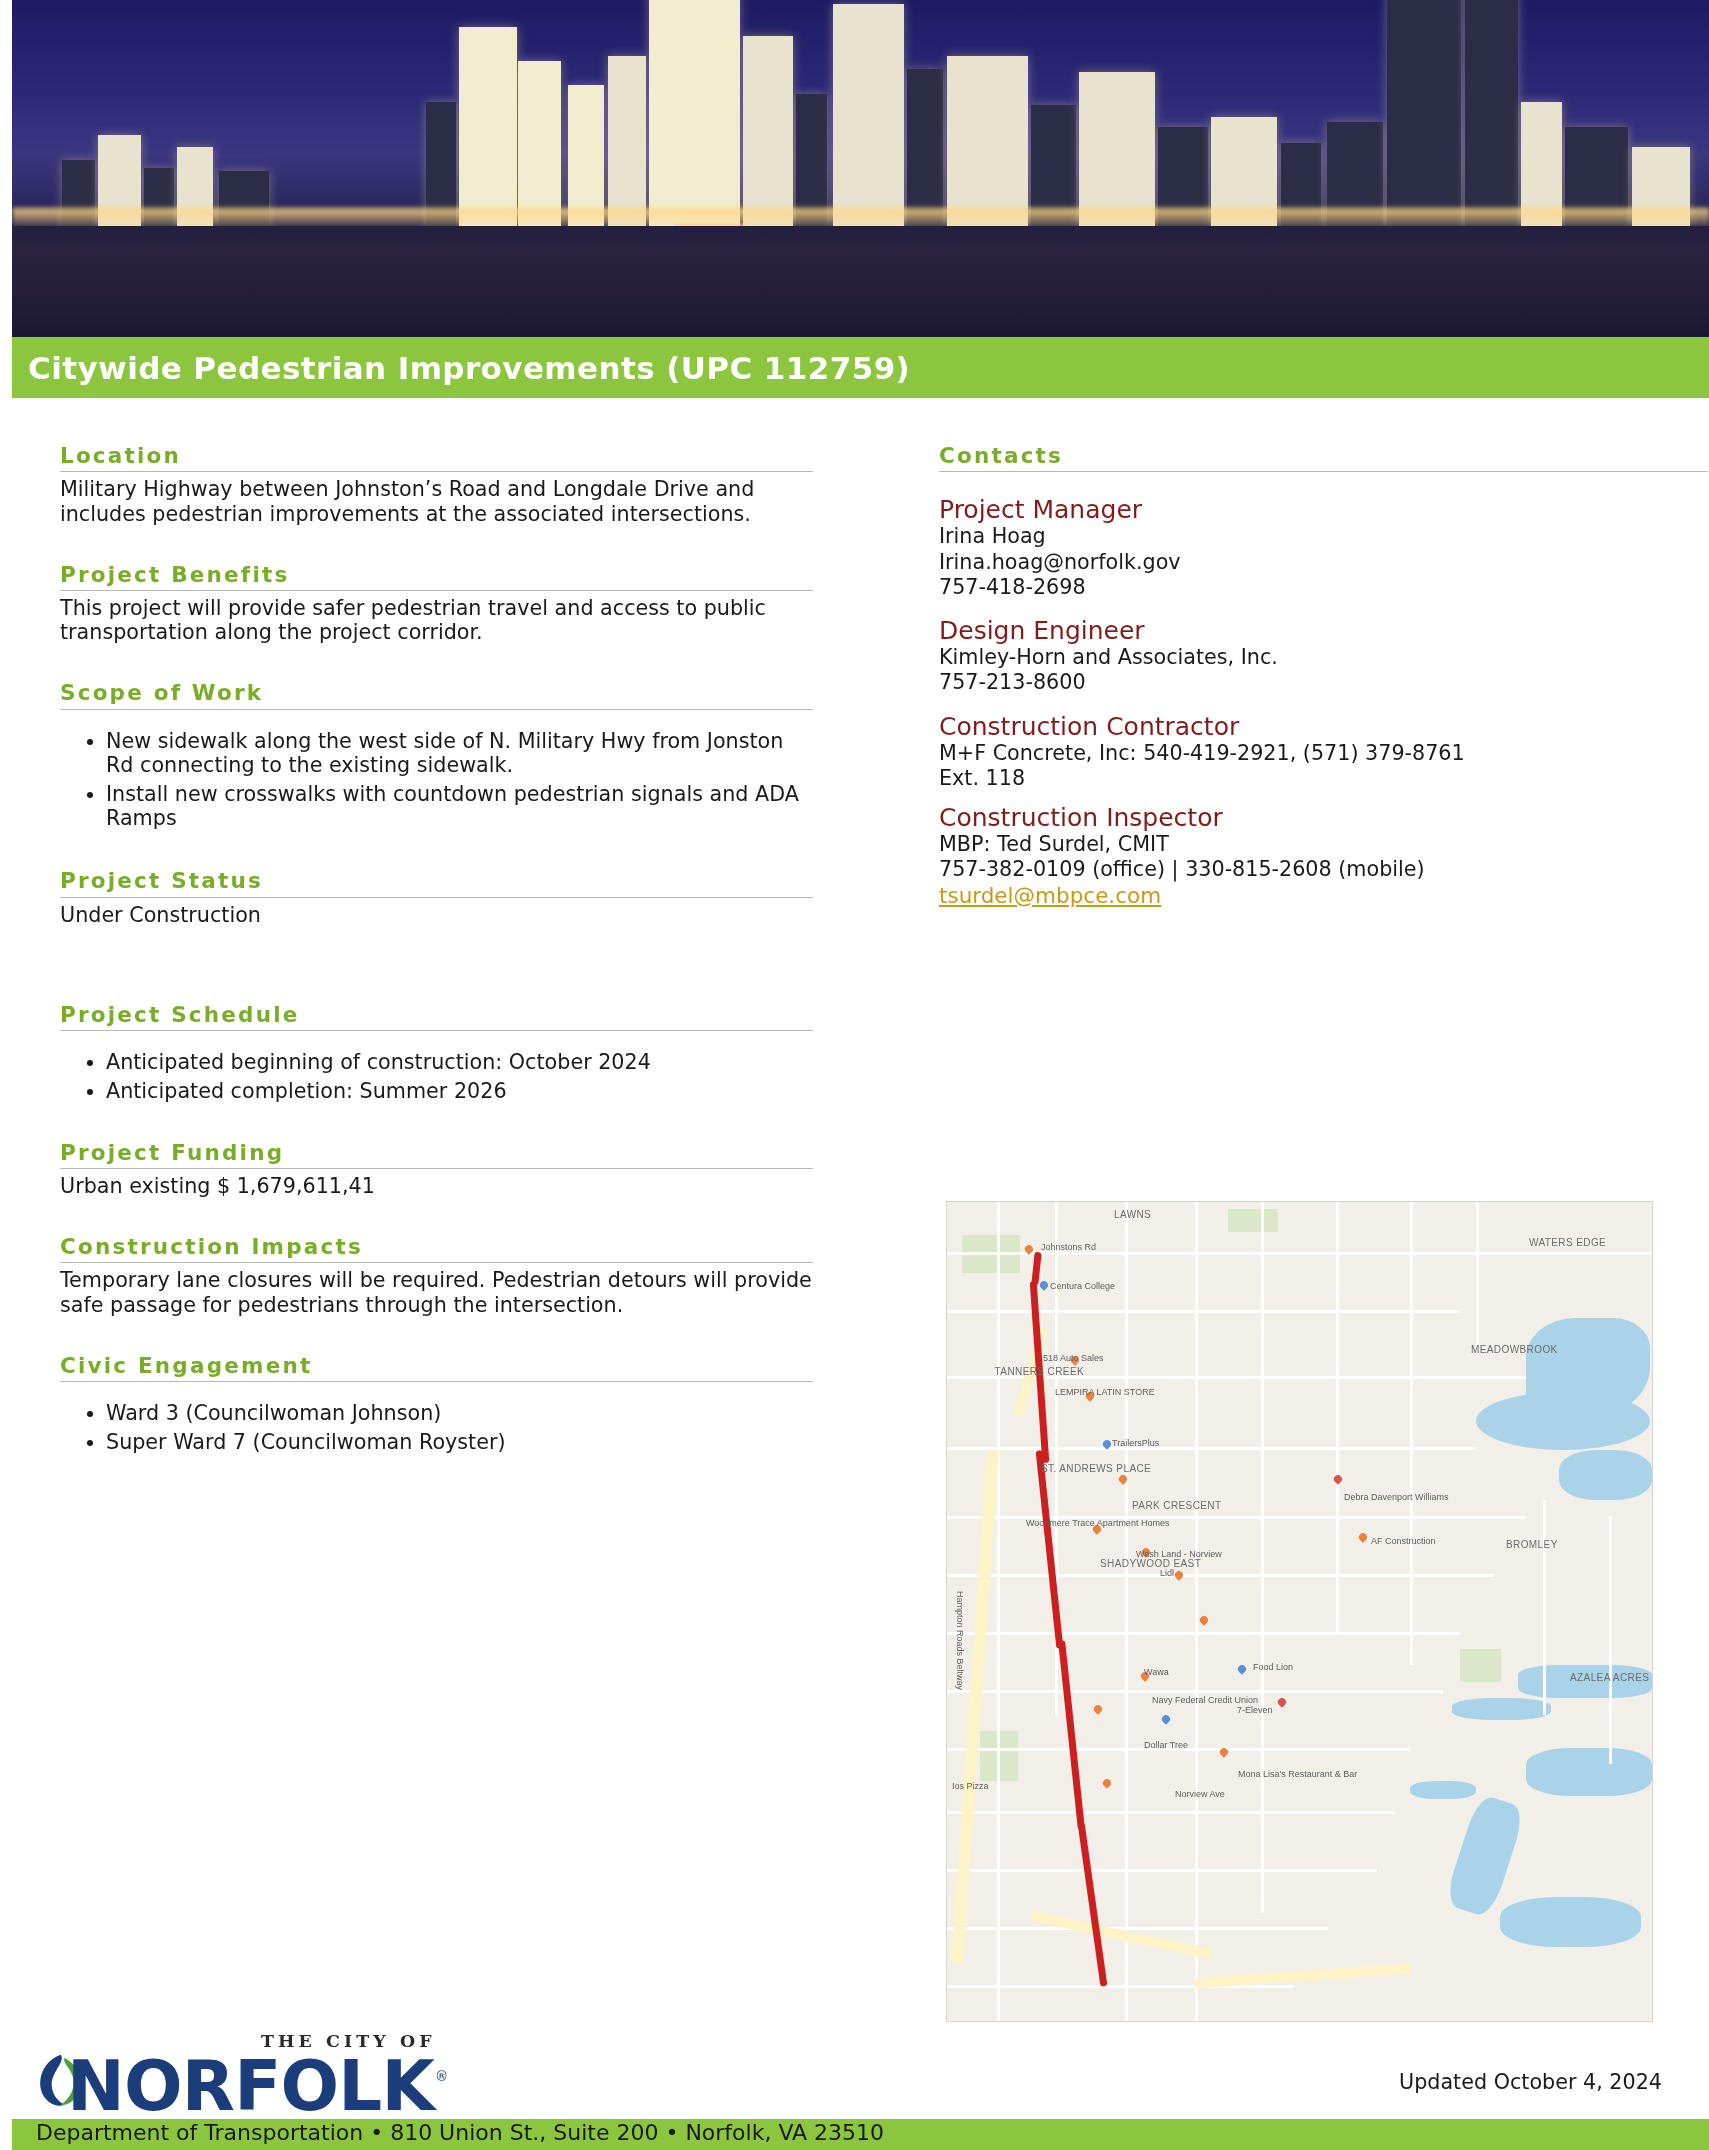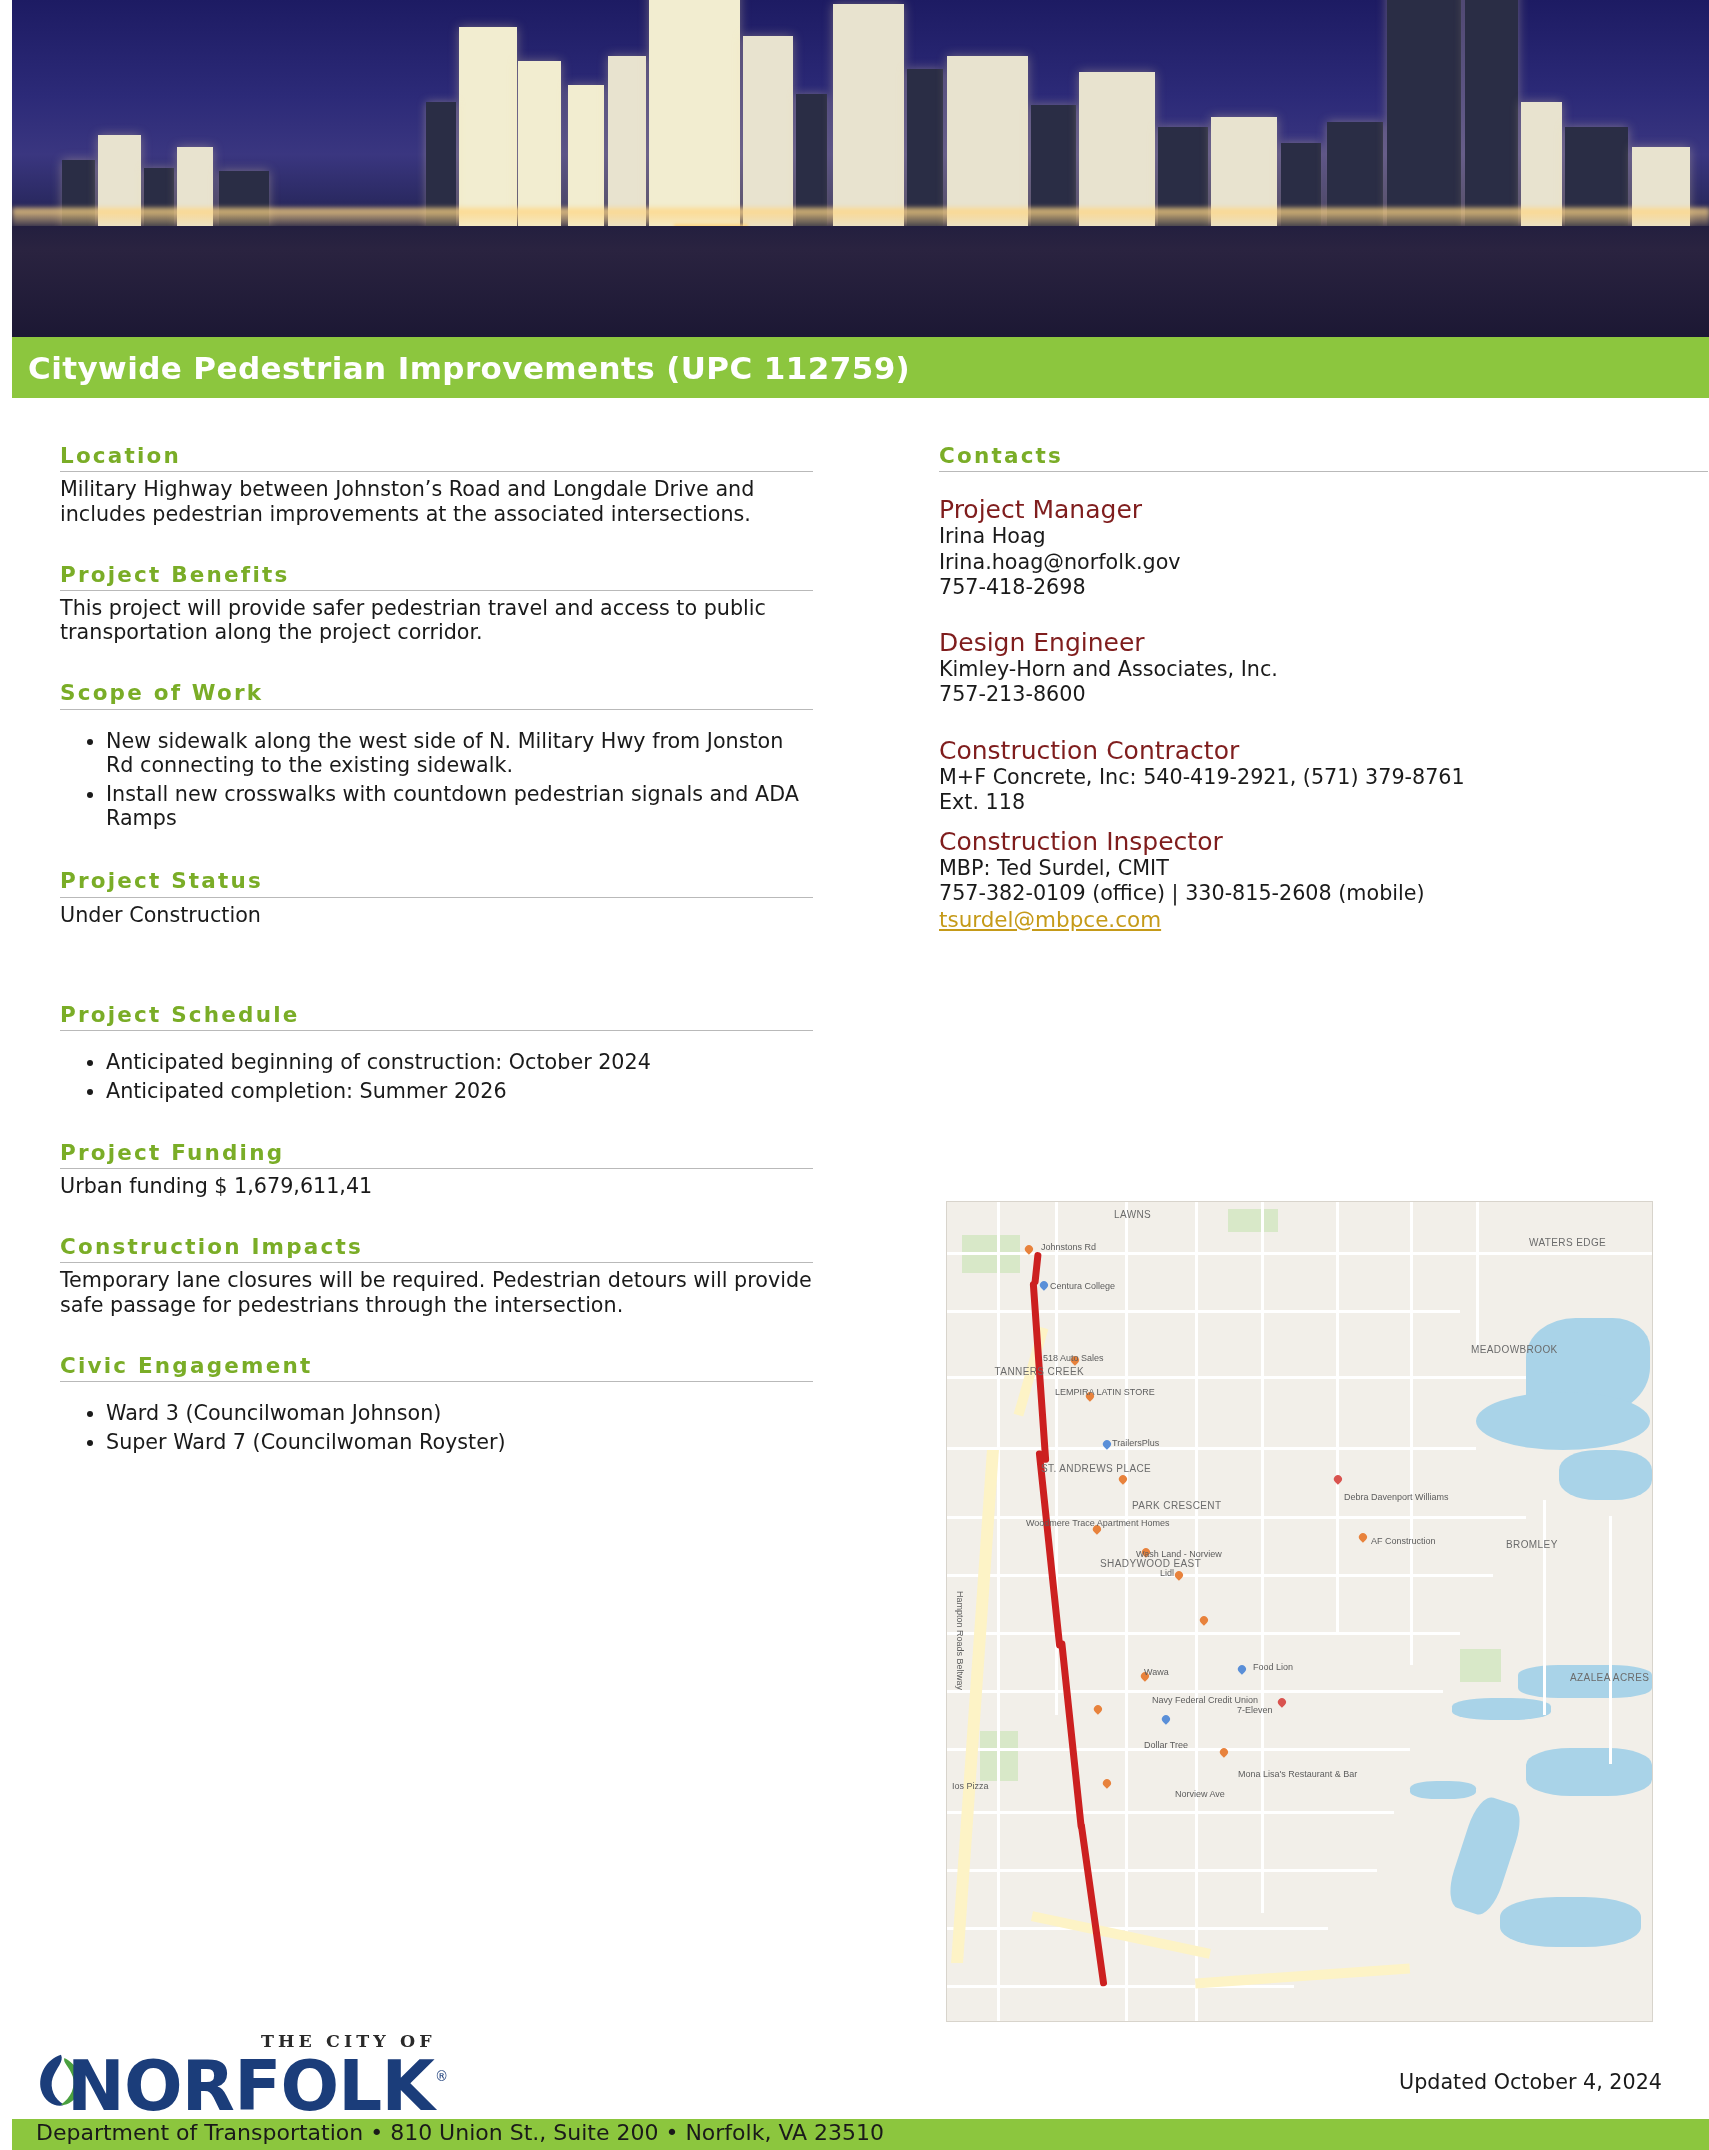--- a/index.html
+++ b/index.html
@@ -146,21 +146,21 @@
     text-decoration: underline;
     font-size: 21.5px;
     font-family: "DejaVu Sans", sans-serif;
   }
   a.weblink {
     color: #3d6fae;
     text-decoration: underline;
     font-size: 17.4px;
     font-family: "DejaVu Sans", sans-serif;
   }
-  .contact-block { margin-top: 28px; }
+  .contact-block { margin-top: 16px; }
   .contact-block.first { margin-top: 23px; }
   .contact-block.narrow { margin-top: 12px; }
 
   
   .map {
     position: absolute;
     left: 946px;
     top: 1201px;
     width: 705px;
     height: 819px;
@@ -359,21 +359,21 @@
 
     <h2 class="sec">Project Schedule</h2>
     <ul class="body tight">
       <li>Anticipated beginning of construction: October 2024</li>
       <li>Anticipated completion: Summer 2026</li>
     </ul>
 
     <div class="gap-m"></div>
 
     <h2 class="sec">Project Funding</h2>
-    <p class="body">Urban funding $ 1,679,611,41</p>
+    <p class="body">Urban existing $ 1,679,611,41</p>
 
     <div class="gap-m"></div>
 
     <h2 class="sec">Construction Impacts</h2>
     <p class="body">Temporary lane closures will be required. Pedestrian detours will provide safe passage for pedestrians through the intersection.</p>
 
     <div class="gap-m"></div>
 
     <h2 class="sec">Civic Engagement</h2>
     <ul class="body tight">

